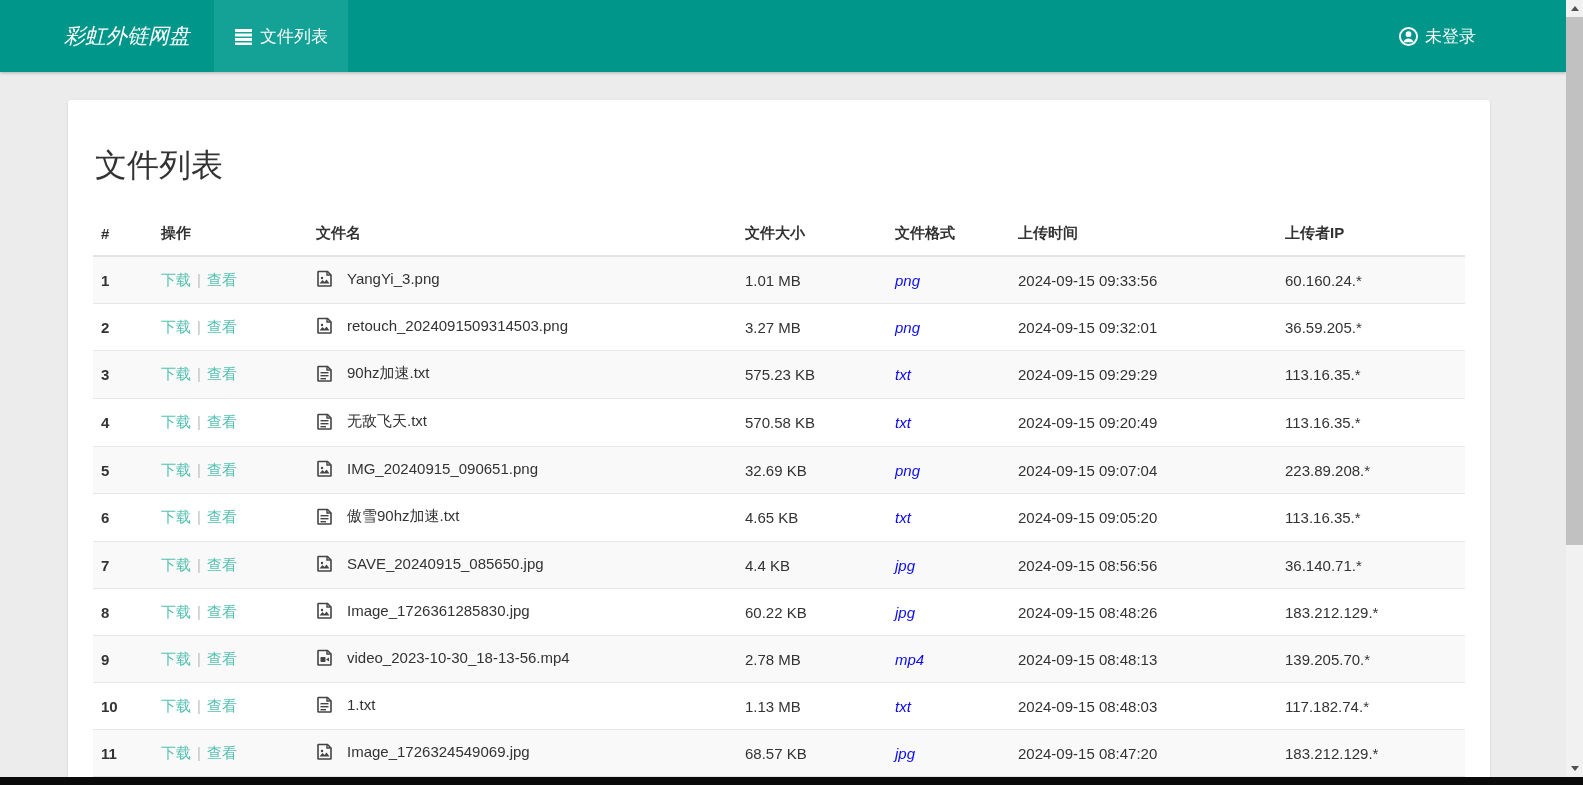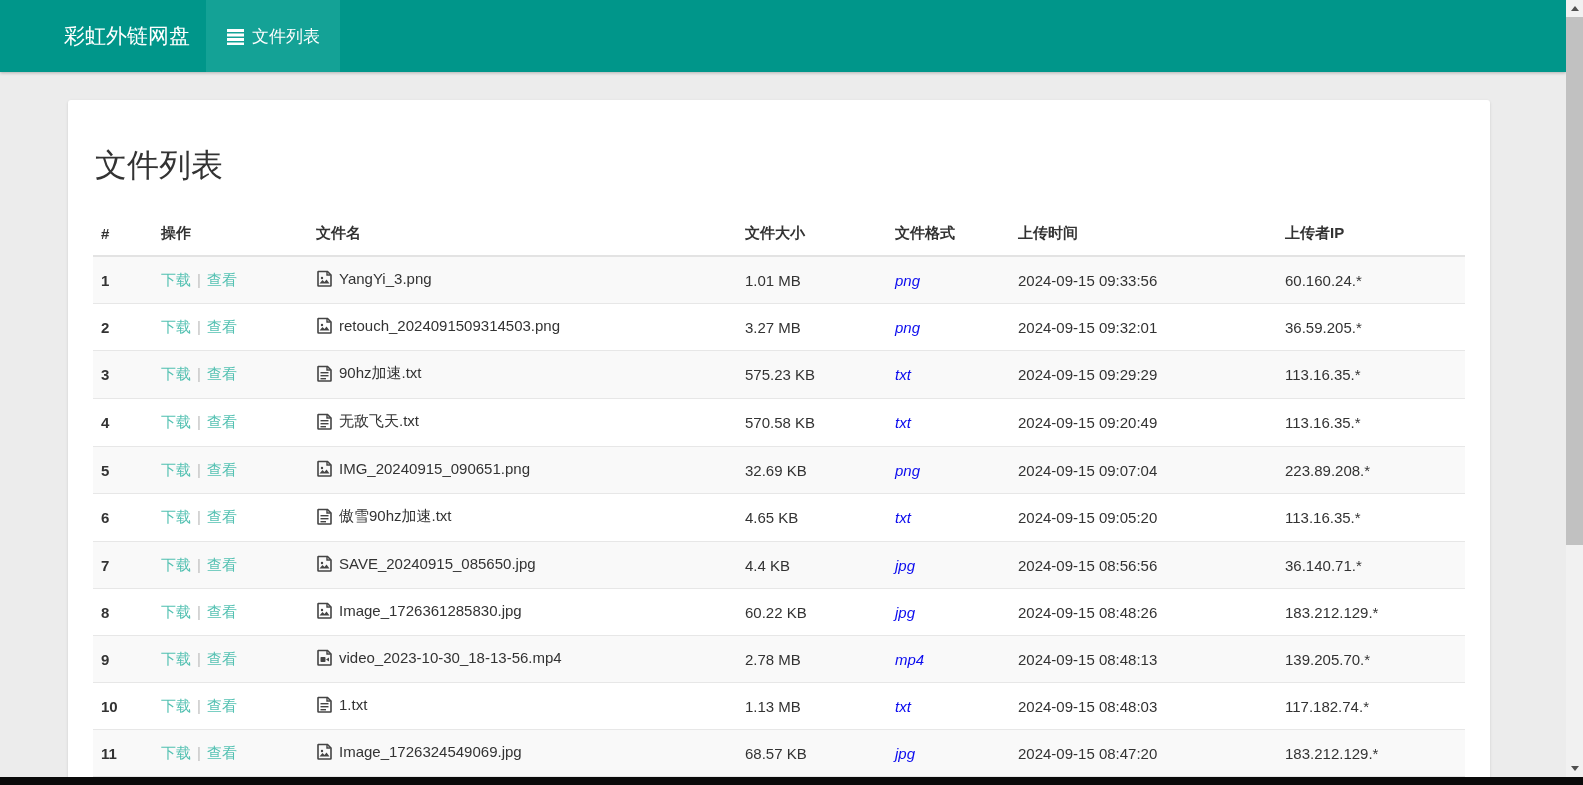--- a/index.html
+++ b/index.html
@@ -20,22 +20,22 @@
     z-index:5;
   }
   .nav-inner {
     height:100%;
     padding:0 76px 0 64px;
     display:flex; align-items:stretch;
   }
   .brand {
     display:flex; align-items:center;
     font-size:21px; color:#fff;
-    margin-right:16px;
-    cursor:pointer; white-space:nowrap;
+    margin-right:24px;
+    cursor:pointer; white-space:nowrap;font-style:italic;
   }
   .nav-item {
     display:flex; align-items:center; gap:7px;
     padding:0 20px;
     font-size:17px; color:#fdfdfd;
     cursor:pointer; white-space:nowrap;
   }
   .nav-item.active { background:#14a296; }
   .nav-spacer { flex:1; }
   .nav-item.right { padding:0 14px; }
@@ -80,21 +80,21 @@
   .col-idx   { width:60px; }
   .col-act   { width:155px; }
   .col-name  { width:429px; }
   .col-size  { width:150px; }
   .col-fmt   { width:123px; }
   .col-time  { width:267px; }
   .row-index { font-weight:700; }
   a.tlink { color:#54c1b2; text-decoration:none; cursor:pointer;text-align:center; }
   .act-sep { color:#c0c0c0; margin:0 6px; }
   a.fmt-link { color:#0b0bee; text-decoration:none; cursor:pointer;font-style:italic; }
-  .fname { display:inline-flex; align-items:center; gap:6px;text-align:right; }
+  .fname { display:inline-flex; align-items:center; gap:14px;text-align:right; }
   .ficon { display:inline-flex; width:17px; height:17px; flex:0 0 17px; }
   .ficon svg { width:100%; height:100%; }
 
   
   .scrollbar {
     position:absolute; top:0; right:0;
     width:17px; height:777px;
     background:#f1f1f1; z-index:6;
   }
   .sb-btn {
@@ -146,20 +146,30 @@
             </g>
           </svg>
       </span>
       <span>文件列表</span>
     </div>
 
 
     <div class="nav-spacer"></div>
 
 
+    <div class="nav-item right">
+      <span class="nicon">
+        <svg viewBox="0 0 20 20">
+            <circle cx="10" cy="10" r="9" fill="none" stroke="#fff" stroke-width="2"></circle>
+            <circle cx="10" cy="7.5" r="3" fill="#fff"></circle>
+            <path d="M4.5 16 q1.5-4 5.5-4 t5.5 4" fill="#fff"></path>
+          </svg>
+      </span>
+      <span>未登录</span>
+    </div>
   </div>
 </div>
 
 <div class="card">
   <h1 class="page-title">文件列表</h1>
 
   <table class="file-table">
     <colgroup>
       <col class="col-idx">
         <col class="col-act">

